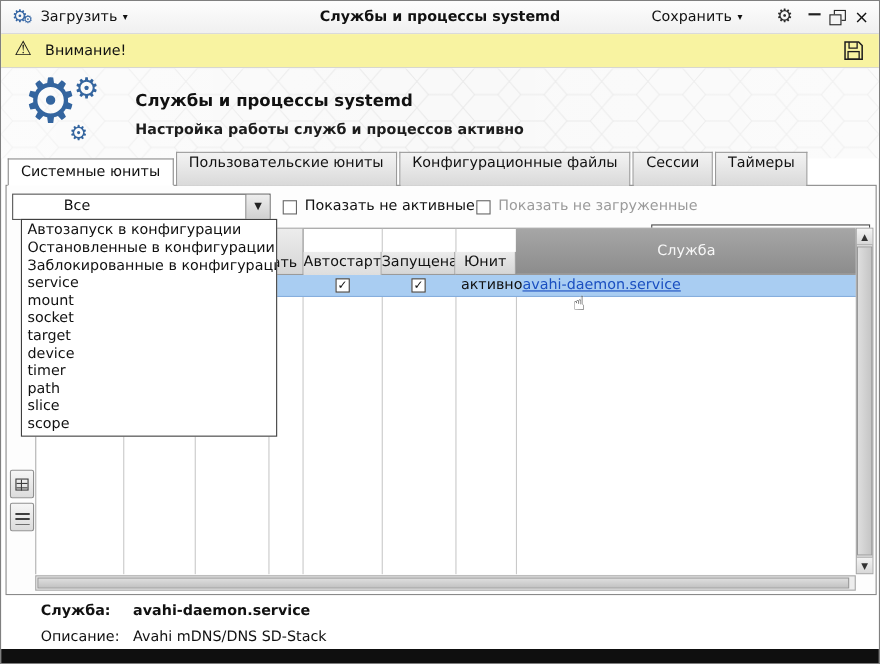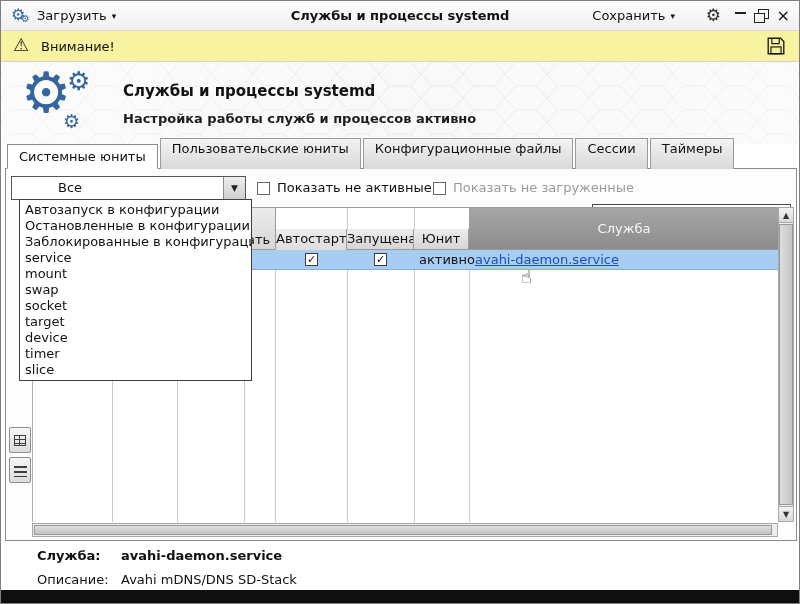--- a/index.html
+++ b/index.html
@@ -245,26 +245,27 @@
       <span class="icon-list"></span>
     </div>
   </div>
 
   <ul class="popup">
     <li>Автозапуск в конфигурации</li>
     <li>Остановленные в конфигурации</li>
     <li>Заблокированные в конфигурации</li>
     <li>service</li>
     <li>mount</li>
-    <li>swap</li>
     <li>socket</li>
     <li>target</li>
     <li>device</li>
     <li>timer</li>
+    <li>path</li>
     <li>slice</li>
+    <li>scope</li>
   </ul>
 
   <span class="det-label row1">Служба:</span>
   <span class="det-value row1">avahi-daemon.service</span>
   <span class="det-label row2">Описание:</span>
   <span class="det-value row2">Avahi mDNS/DNS SD-Stack</span>
 
   <div class="bottombar"></div>
 </div>
 

